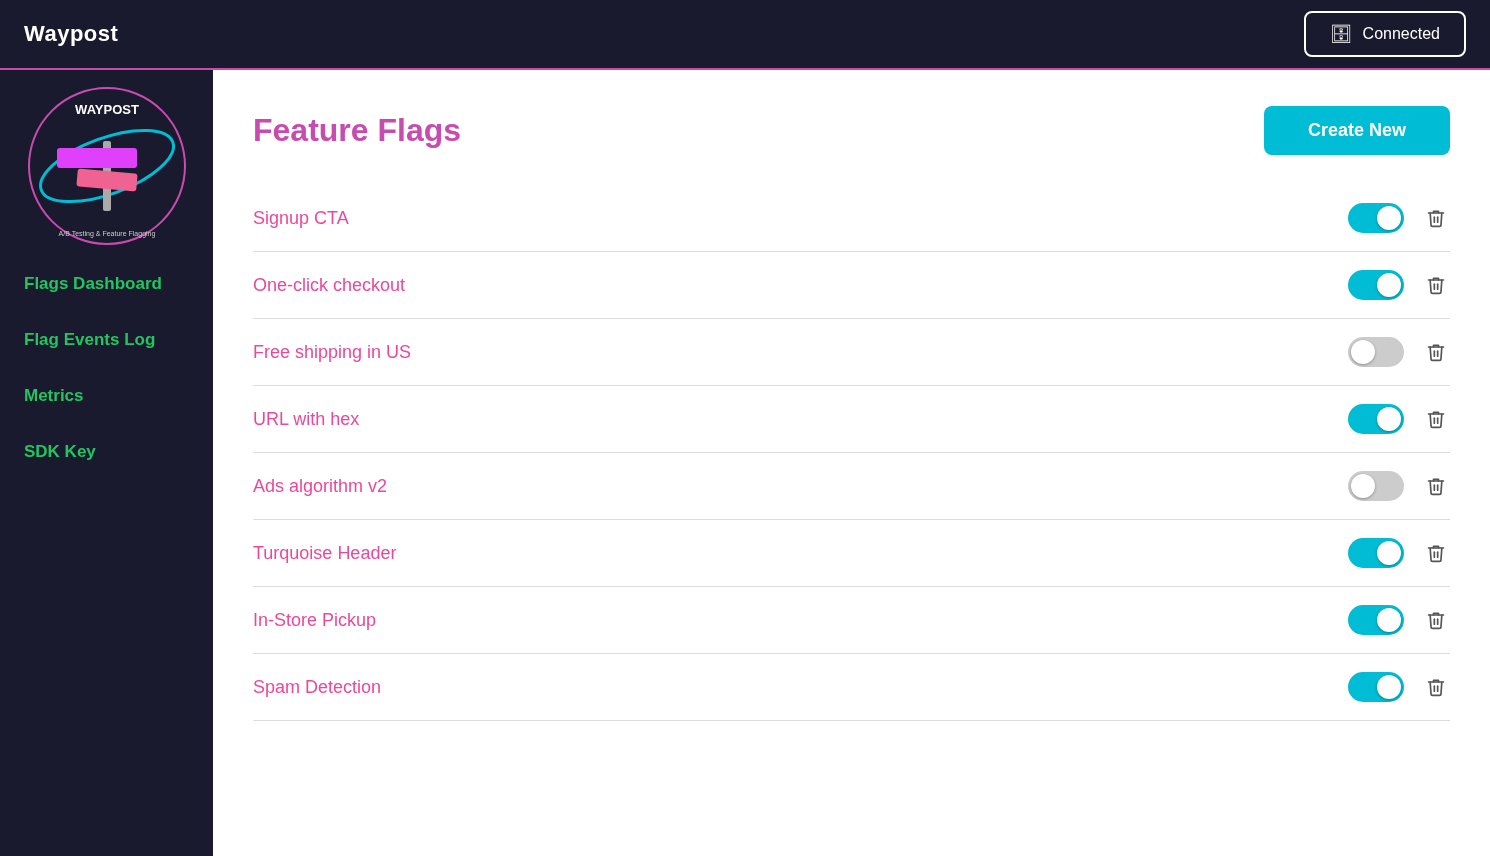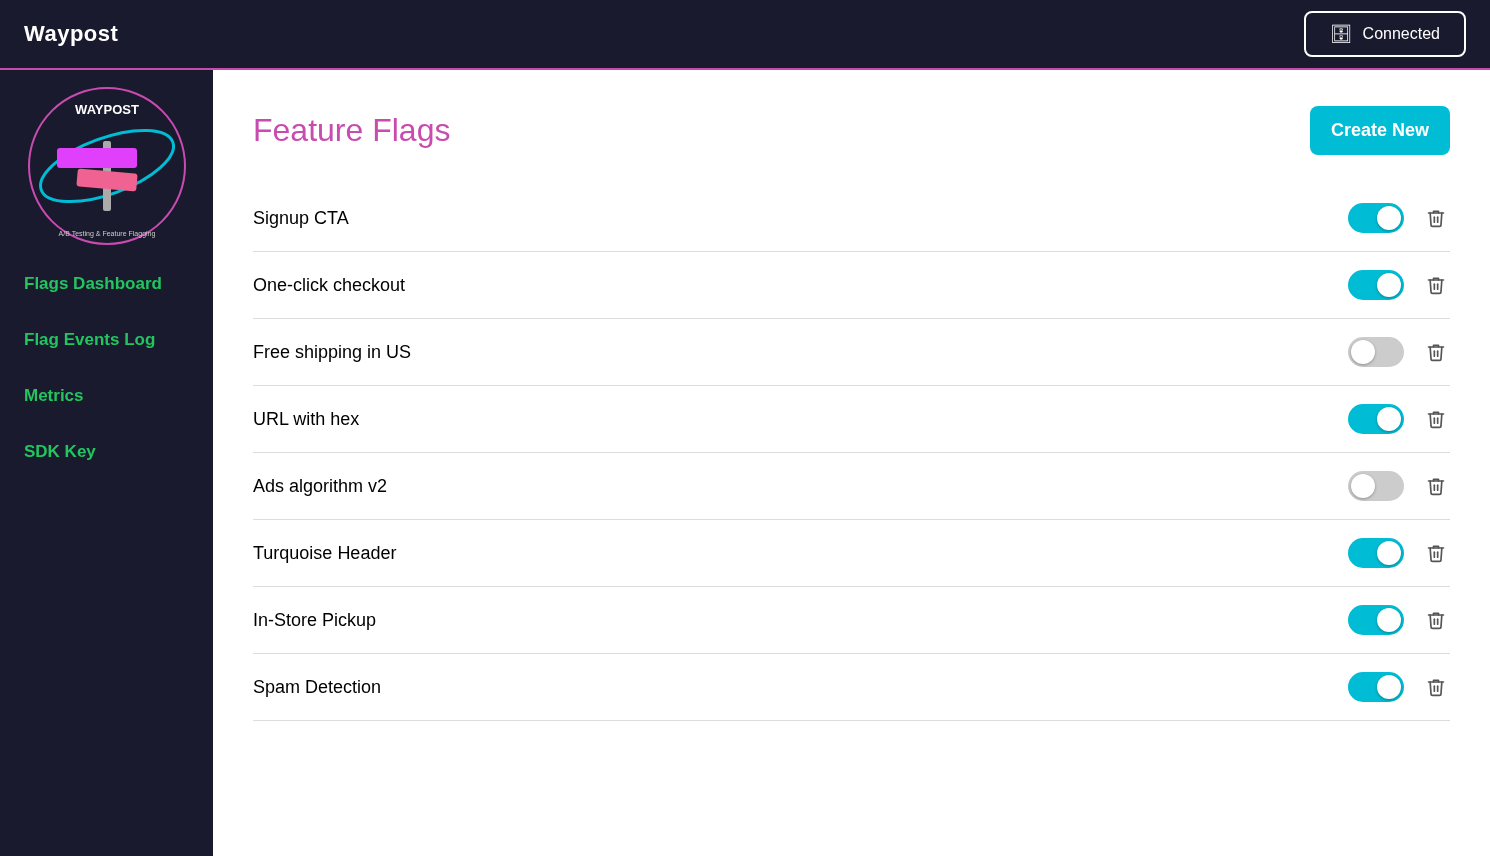--- a/index.html
+++ b/index.html
@@ -72,48 +72,48 @@
       overflow-y: auto;
     }
     .main-header {
       display: flex;
       align-items: center;
       justify-content: space-between;
       margin-bottom: 30px;
     }
     .page-title {
       font-size: 32px;
-      font-weight: 400;
+      font-weight: 700;
       color: #c84baf;
     }
     .create-new-btn {
       background: #00bcd4;
       color: #fff;
       border: none;
       border-radius: 8px;
-      padding: 14px 21px;
+      padding: 14px 44px;
       font-size: 18px;
       font-weight: 600;
       cursor: pointer;
     }
 
     
     .flag-list {
       width: 100%;
     }
     .flag-row {
       display: flex;
       align-items: center;
       justify-content: space-between;
       padding: 18px 0;
       border-bottom: 1px solid #ddd;
     }
     .flag-name {
       font-size: 18px;
-      color: #000000;
+      color: #ec4899;
       font-weight: 400;
     }
     .flag-actions {
       display: flex;
       align-items: center;
       gap: 18px;
     }
 
     
     .toggle {

